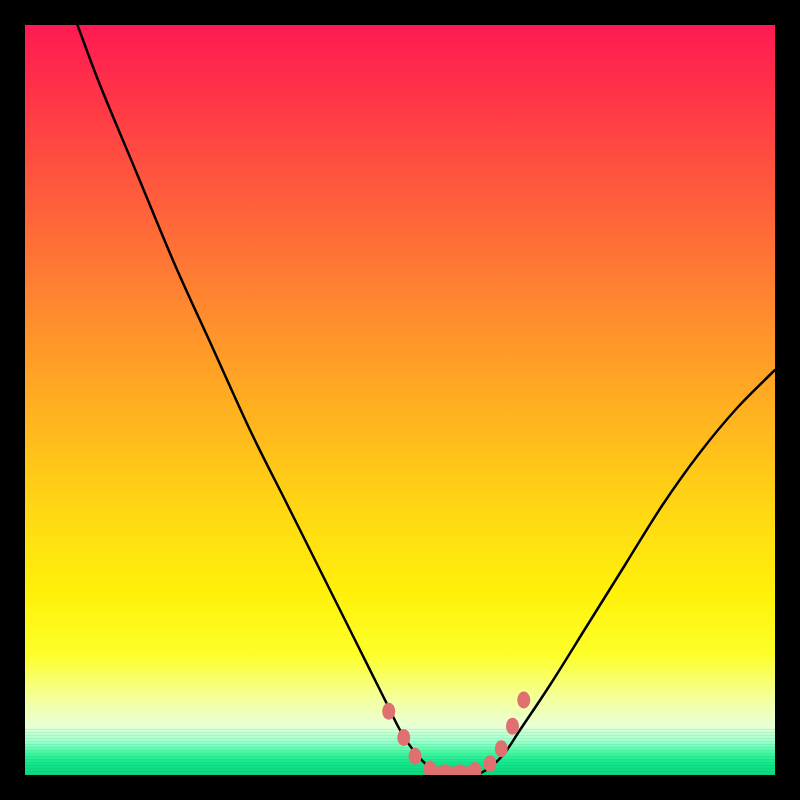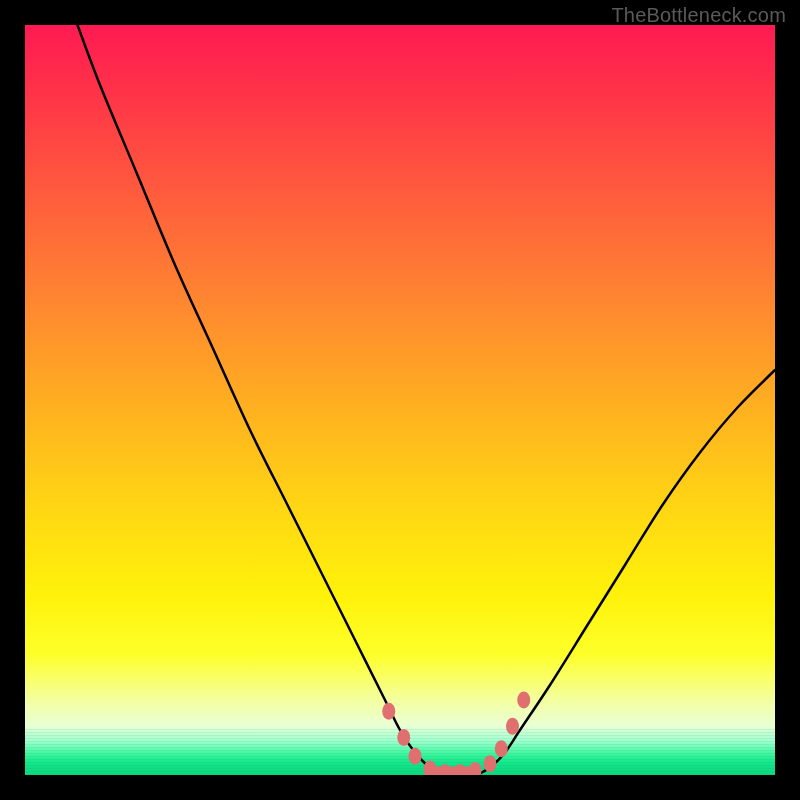--- a/index.html
+++ b/index.html
@@ -74,21 +74,20 @@
     font-size: 20px;
     letter-spacing: 0.2px;
     font-weight: 500;
     user-select: none;
   }
 </style>
 </head>
 <body>
 
 <div class="frame">
-  <div class="watermark">TheBottleneck.com</div>
 
   <div class="plot">
     <div class="gradient"></div>
     <div class="green-stripes"></div>
 
     <svg class="curve" viewBox="0 0 750 750" preserveAspectRatio="none">
       <path id="curve-path" fill="none" stroke="#000" stroke-width="2.5" stroke-linecap="round" d="M 52.50000000000001,0 C 56.25000000000001,10 65,35 75,60 C 85,85 100,120.00000000000001 112.5,150 C 125,180 137.5,211.24999999999994 150,239.99999999999994 C 162.5,268.74999999999994 175,295.00000000000006 187.5,322.50000000000006 C 200,350.00000000000006 212.5,378.75 225,405 C 237.5,431.25 250,455 262.5,480 C 275,505 288.75,532.5 300,555 C 311.25,577.5 320,595 330,615 C 340,635 352.5,660 360,675 C 367.5,690 370,696.25 375,705 C 380,713.75 385,721.25 390,727.5 C 395,733.75 400,738.75 405,742.5 C 410,746.25 415.00000000000006,748.75 420.00000000000006,750 C 425.00000000000006,751.25 429.99999999999994,750 434.99999999999994,750 C 439.99999999999994,750 445,751.25 450,750 C 455,748.75 460,746.25 465,742.5 C 470,738.75 475,733.75 480,727.5 C 485,721.25 487.5,716.25 495,705 C 502.5,693.75 513.75,677.5 525,660 C 536.25,642.5 550,620 562.5,600 C 575,580 587.5,560 600,540 C 612.5,520 625,498.75 637.5,480 C 650,461.25 662.5,443.75 675,427.5 C 687.5,411.25 700,396.25 712.5,382.5 C 725,368.75 743.75,351.25 750,345"></path>
       <path id="flat-seg" fill="none" stroke="#e06f70" stroke-width="11" stroke-linecap="round" d="M 405,747 L 450,747"></path>
       <g id="markers">
           <ellipse cx="363.75" cy="686.25" rx="6.5" ry="8.5" fill="#e06f70" stroke="#c95d5e" stroke-width="0"></ellipse>

